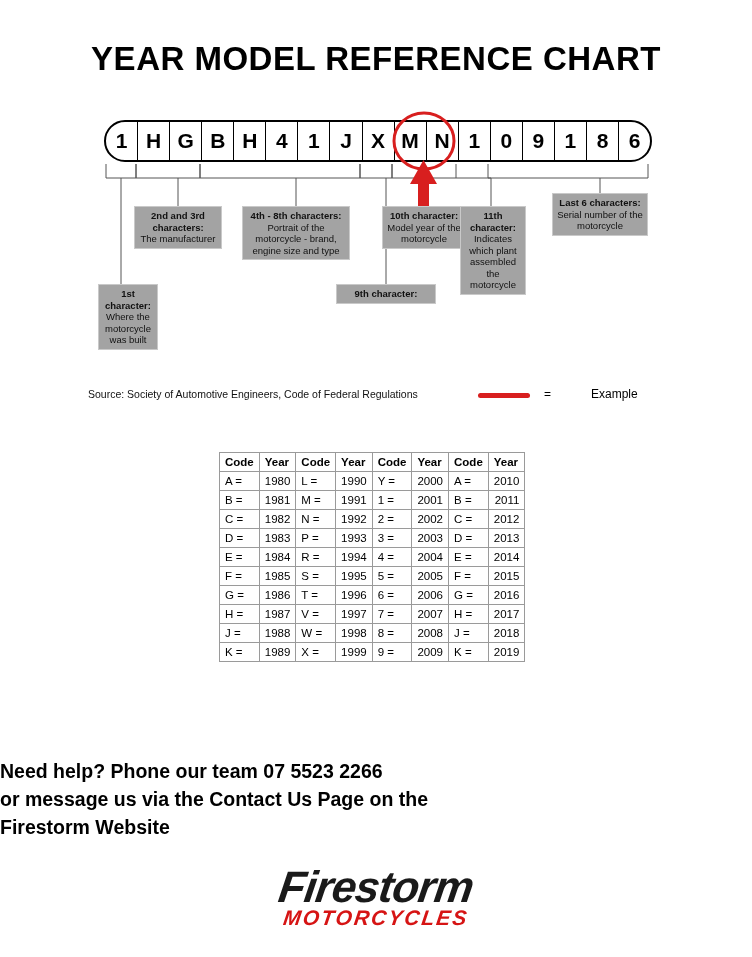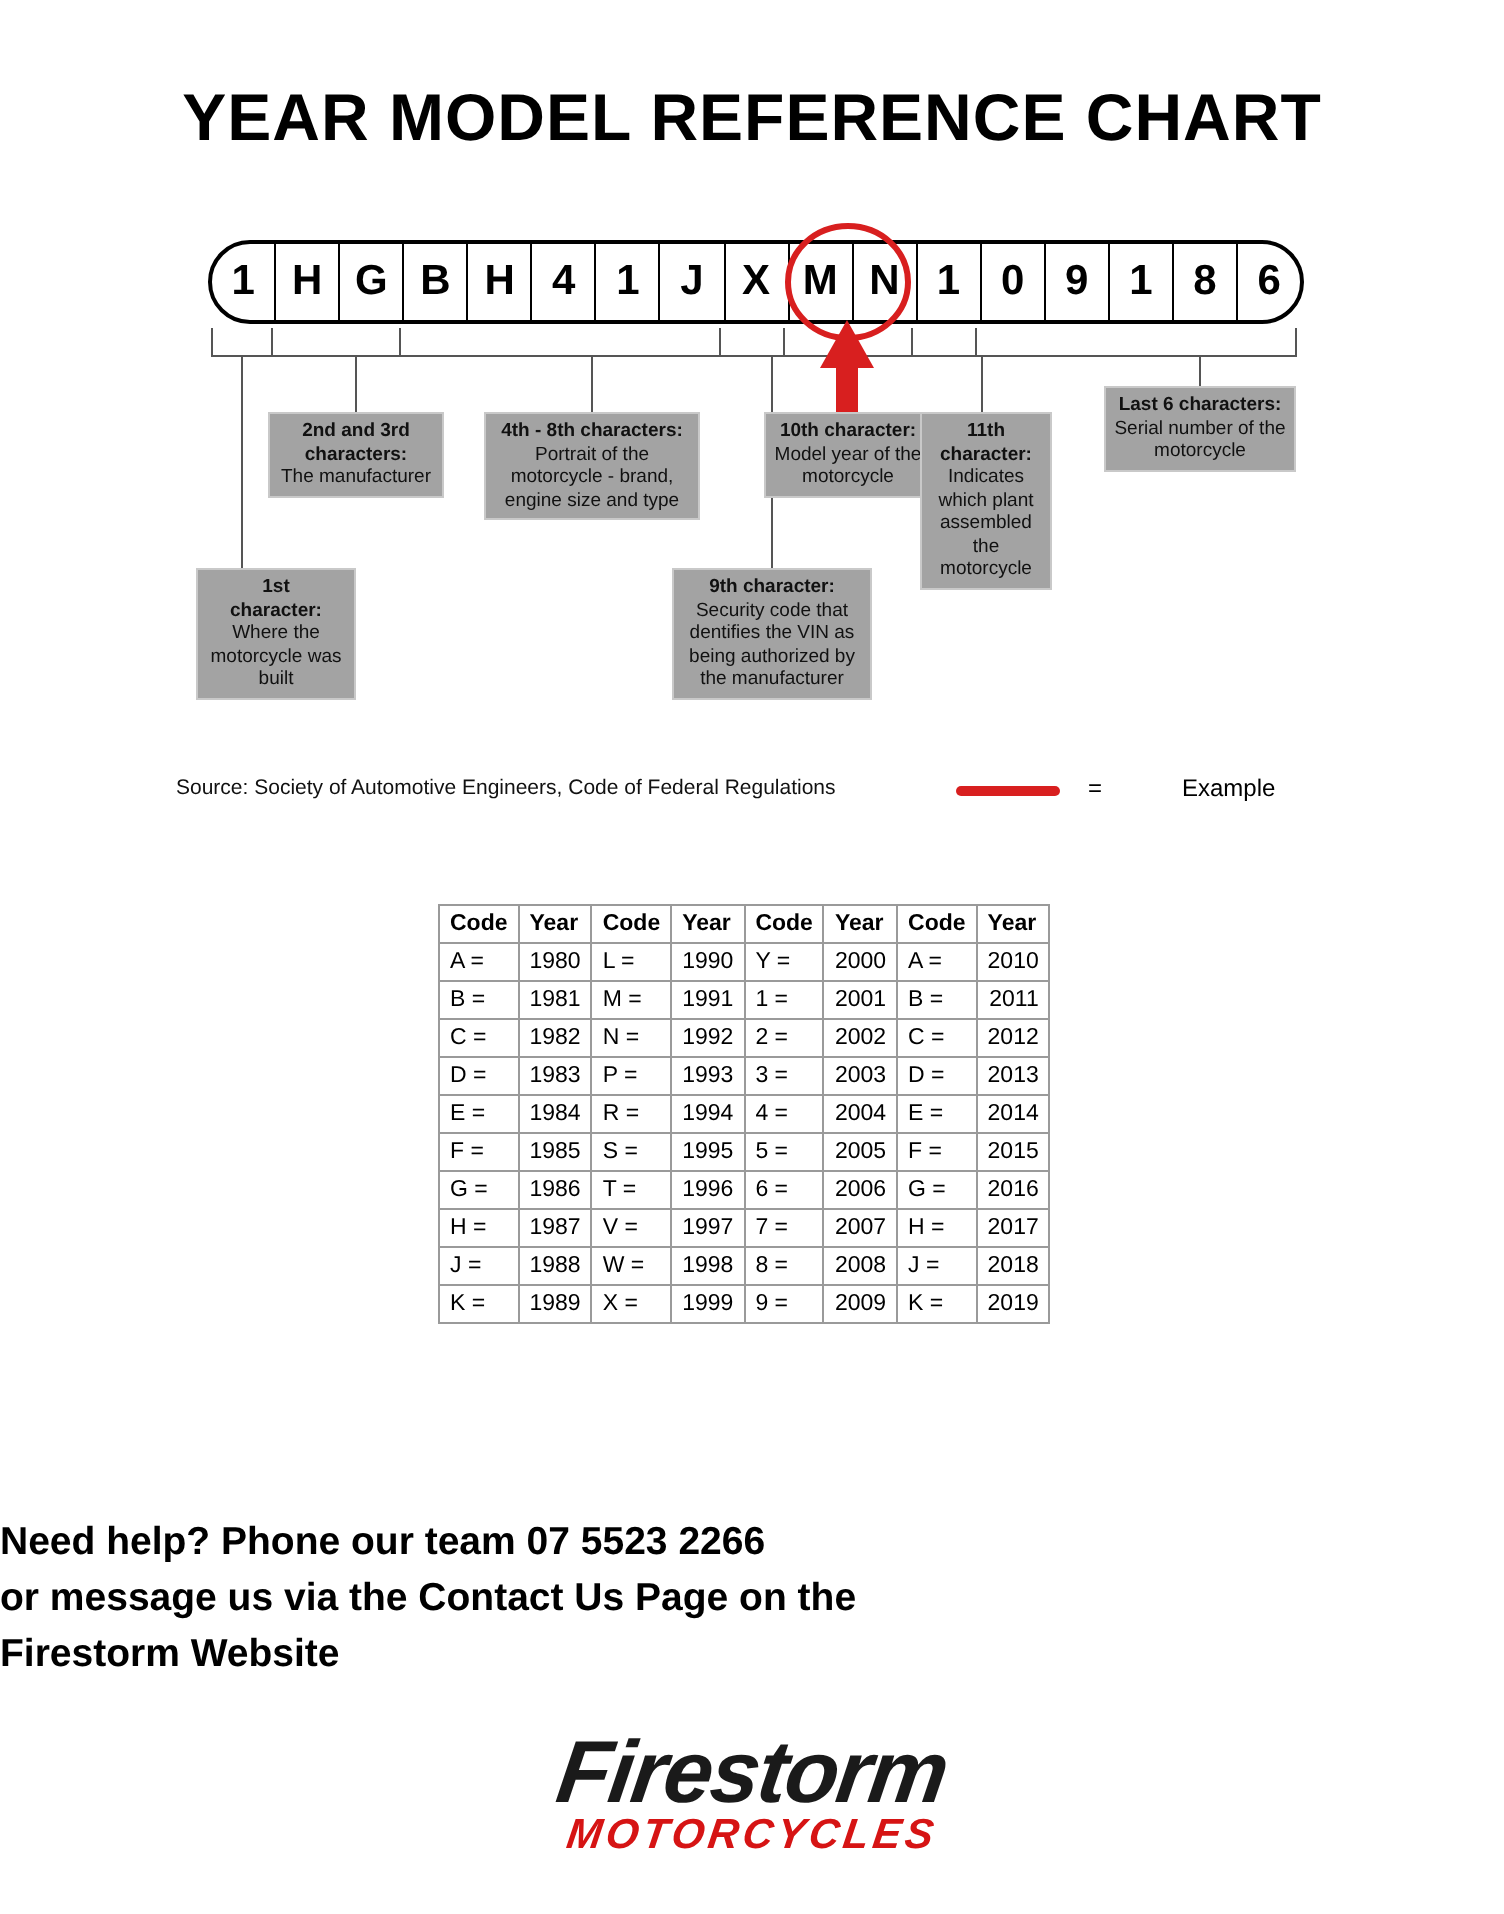--- a/index.html
+++ b/index.html
@@ -72,21 +72,21 @@
     border: 1px solid #c9c9c9;
     box-sizing: border-box;
     font-size: 9.5px;
     line-height: 11.5px;
     text-align: center;
     padding: 3px 2px;
     color: #111;
   }
   .note b { font-weight: bold; }
 
-  #note-1st   { left: 98px;  top: 284px; width: 80px;  }
+  #note-1st   { left: 98px;  top: 284px; width: 60px;  }
   #note-2nd3rd{ left: 134px; top: 206px; width: 88px;  }
   #note-4th8th{ left: 242px; top: 206px; width: 108px; }
   #note-9th   { left: 336px; top: 284px; width: 100px; }
   #note-10th  { left: 382px; top: 206px; width: 84px;  }
   #note-11th  { left: 460px; top: 206px; width: 66px;  }
   #note-last6 { left: 552px; top: 193px; width: 96px;  }
 
   
   #source-line {
     position: absolute;
@@ -251,21 +251,20 @@
   <span>The manufacturer</span>
 </div>
 
 <div class="note" id="note-4th8th">
   <b>4th - 8th characters:</b><br>
   <span>Portrait of the motorcycle - brand, engine size and type</span>
 </div>
 
 <div class="note" id="note-9th">
   <b>9th character:</b><br>
-  <span>Security code that dentifies the VIN as being authorized by the manufacturer</span>
 </div>
 
 <div class="note" id="note-10th">
   <b>10th character:</b><br>
   <span>Model year of the motorcycle</span>
 </div>
 
 <div class="note" id="note-11th">
   <b>11th character:</b><br>
   <span>Indicates which plant assembled the motorcycle</span>

